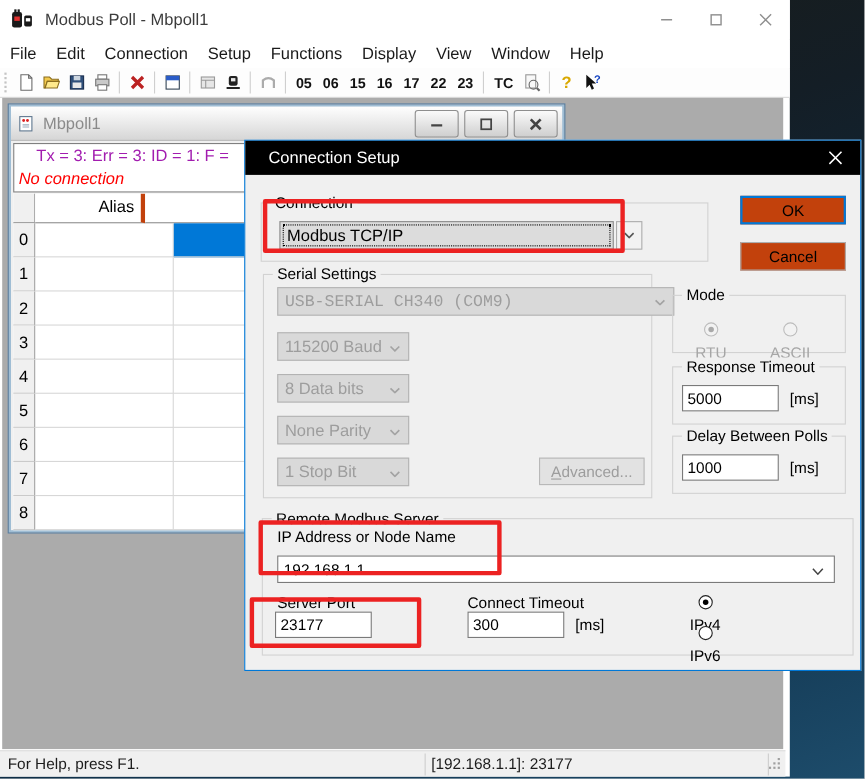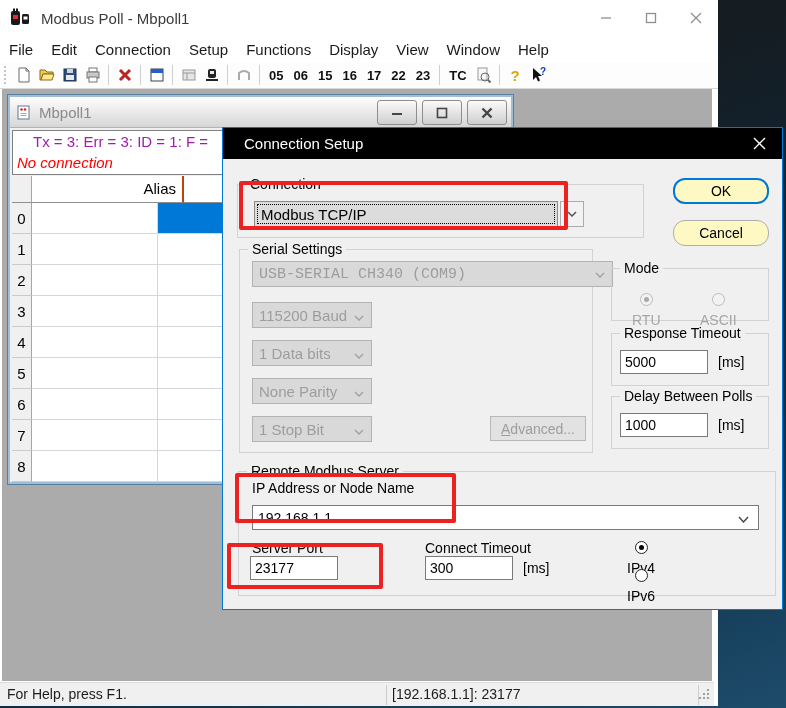--- a/index.html
+++ b/index.html
@@ -40,21 +40,21 @@
   .child-btns { position: absolute; right: 4px; top: 3px; display: flex; gap: 5px; }
   .cbtn { width: 40px; height: 25px; background: linear-gradient(#fafafa, #cfcfcf); border: 1px solid #8e8e8e; border-radius: 3px; display: flex; align-items: center; justify-content: center; }
 
   .tx-panel { position: absolute; left: 2px; top: 33px; width: 497px; height: 45px; background: #fff; border: 1px solid #808080; font-size: 15px; overflow: hidden; }
   .tx-line { position: absolute; left: 4px; top: 2px; color: #a21caf; white-space: nowrap; margin-left: 16px; }
   .err-line { position: absolute; left: 4px; top: 23px; color: #fe0000; white-space: nowrap; font-style: italic; }
 
   .grid { position: absolute; left: 2px; top: 79px; width: 497px; height: 306px; background: #fff; overflow: hidden; font-size: 15px; color: #000; }
   .g-head { display: flex; height: 27px; }
   .g-corner { width: 20px; background: #f0f0f0; border-right: 1px solid #a6a6a6; border-bottom: 1px solid #8f8f8f; }
-  .g-halias { width: 152px; background: #fff; border-right: 2px solid #c2410c; border-bottom: 1px solid #8f8f8f; text-align: right; padding-right: 6px; line-height: 25px; }
+  .g-halias { width: 100px; background: #fff; border-right: 4px solid #c2410c; border-bottom: 1px solid #8f8f8f; text-align: right; padding-right: 6px; line-height: 25px; }
   .g-hval { flex: 1; border-bottom: 1px solid #8f8f8f; background: #fff; }
   .g-row { display: flex; height: 31px; }
   .g-num { width: 20px; background: #f0f0f0; border-right: 1px solid #a6a6a6; border-bottom: 1px solid #cacaca; display: flex; align-items: center; justify-content: center; }
   .g-alias { width: 126px; border-right: 1px solid #d7d7d7; border-bottom: 1px solid #d7d7d7; }
   .g-val { flex: 1; border-bottom: 1px solid #d7d7d7; }
   .g-val.sel { background: #0078d7; }
 
   
   .dialog { position: absolute; left: 222px; top: 127px; width: 561px; height: 483px; background: #f0f0f0; border: 1px solid #0078d7; font-size: 14px; color: #000; }
   .dlg-tb { position: absolute; left: 0; top: 0; right: 0; height: 31px; background: #000000; color: #fff; display: flex; align-items: center; }
@@ -67,21 +67,21 @@
   .grp-conn   { left: 14px;  top: 56px;  width: 407px; height: 54px; }
   .grp-serial { left: 16px;  top: 121px; width: 354px; height: 204px; }
   .grp-mode   { left: 388px; top: 140px; width: 158px; height: 53px; }
   .grp-resp   { left: 388px; top: 205px; width: 158px; height: 53px; }
   .grp-delay  { left: 388px; top: 268px; width: 158px; height: 53px; }
   .grp-remote { left: 15px;  top: 343px; width: 538px; height: 125px; }
 
   .combo-focus { position: absolute; left: 16px; top: 16px; width: 304px; height: 26px; background: #dcdcdc; border: 1px solid #8a8a8a; outline: 1px dotted #000; outline-offset: -4px; display: flex; align-items: center; padding-left: 6px; font-size: 15px; }
   .combo-arrow-btn { position: absolute; left: 322px; top: 16px; width: 24px; height: 26px; background: #f2f2f2; border: 1px solid #acacac; display: flex; align-items: center; justify-content: center; }
 
-  .btn { display: flex; align-items: center; justify-content: center; background: #fef9c3; font-size: 14px; border-radius: 12px; }
+  .btn { display: flex; align-items: center; justify-content: center; background: #c2410c; font-size: 14px; }
   .btn-ok { position: absolute; left: 450px; top: 50px; width: 96px; height: 26px; border: 2px solid #0078d7; }
   .btn-cancel { position: absolute; left: 450px; top: 92px; width: 96px; height: 26px; border: 1px solid #adadad; }
 
   .dcombo { position: absolute; height: 26px; background: #d9d9d9; border: 1px solid #b3b3b3; color: #9d9d9d; font-size: 15px; display: flex; align-items: center; padding-left: 6px; }
   .dcombo .chev { position: absolute; right: 7px; }
   .dc1 { left: 12px; top: 11px;  width: 361px; font-family: Liberation Mono, monospace; }
   .dc2 { left: 12px; top: 52px;  width: 120px; }
   .dc3 { left: 12px; top: 90px;  width: 120px; }
   .dc4 { left: 12px; top: 128px; width: 120px; }
   .dc5 { left: 12px; top: 166px; width: 120px; }
@@ -387,21 +387,21 @@
               <path d="M1 1 L5 5 L9 1" fill="none" stroke="#a3a3a3" stroke-width="1.5"></path>
             </svg></span>
       </div>
       <div class="dcombo dc2">
         <span>115200 Baud</span>
         <span class="chev"><svg width="10" height="6">
               <path d="M1 1 L5 5 L9 1" fill="none" stroke="#a3a3a3" stroke-width="1.5"></path>
             </svg></span>
       </div>
       <div class="dcombo dc3">
-        <span>1 Data bits</span>
+        <span>8 Data bits</span>
         <span class="chev"><svg width="10" height="6">
               <path d="M1 1 L5 5 L9 1" fill="none" stroke="#a3a3a3" stroke-width="1.5"></path>
             </svg></span>
       </div>
       <div class="dcombo dc4">
         <span>None Parity</span>
         <span class="chev"><svg width="10" height="6">
               <path d="M1 1 L5 5 L9 1" fill="none" stroke="#a3a3a3" stroke-width="1.5"></path>
             </svg></span>
       </div>

